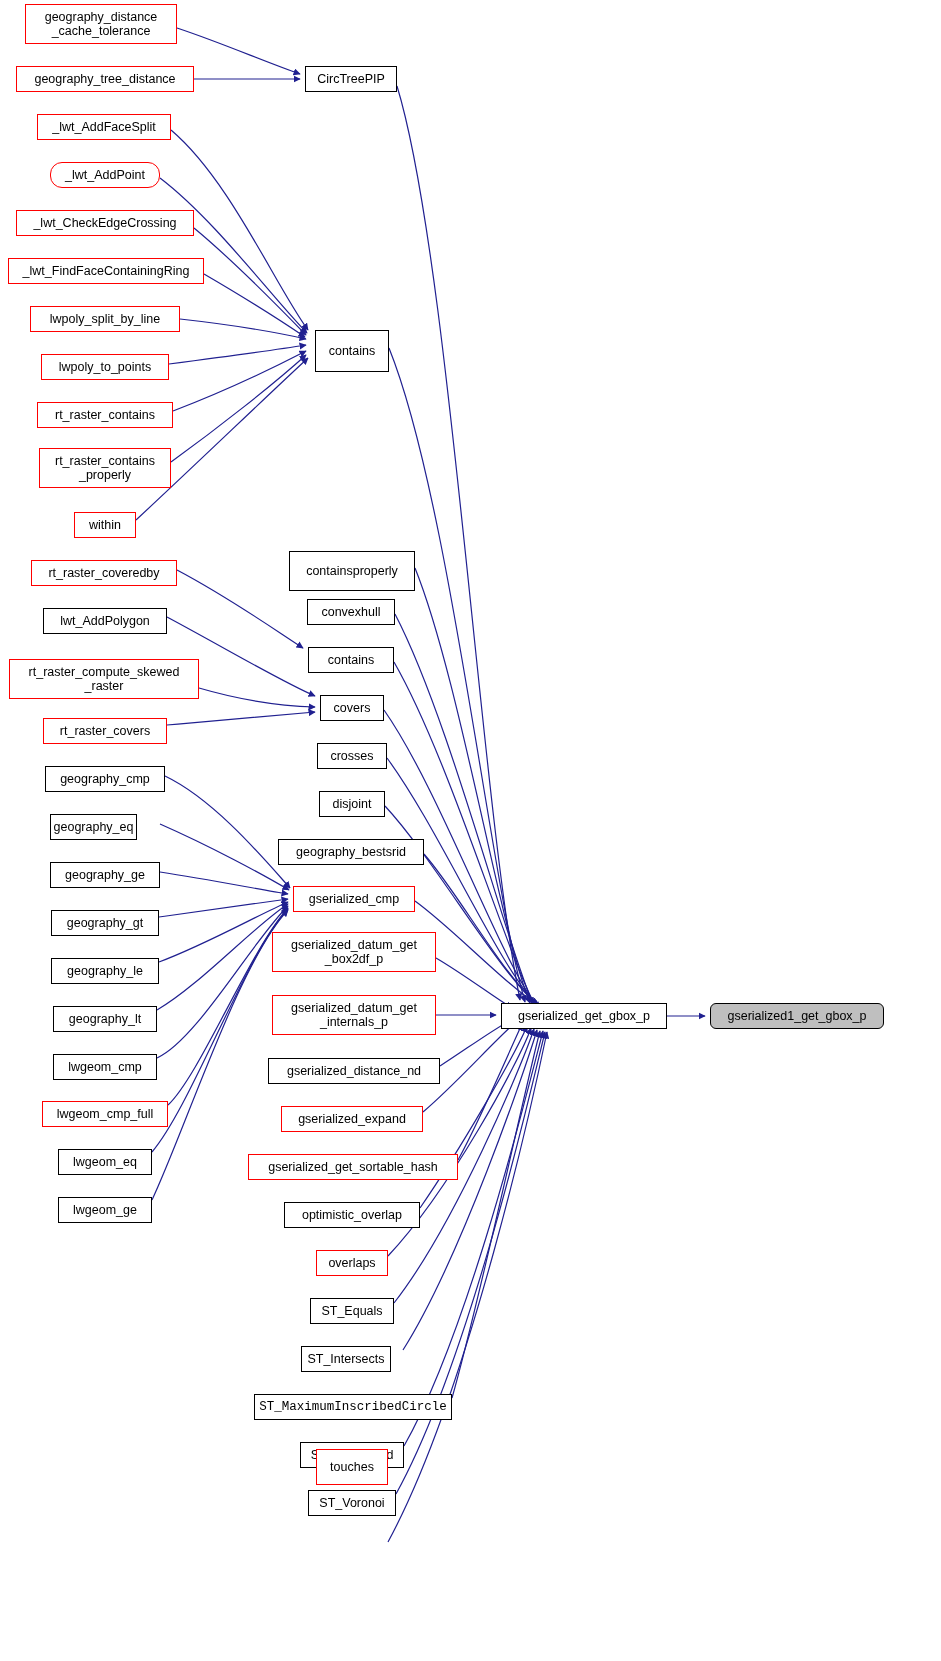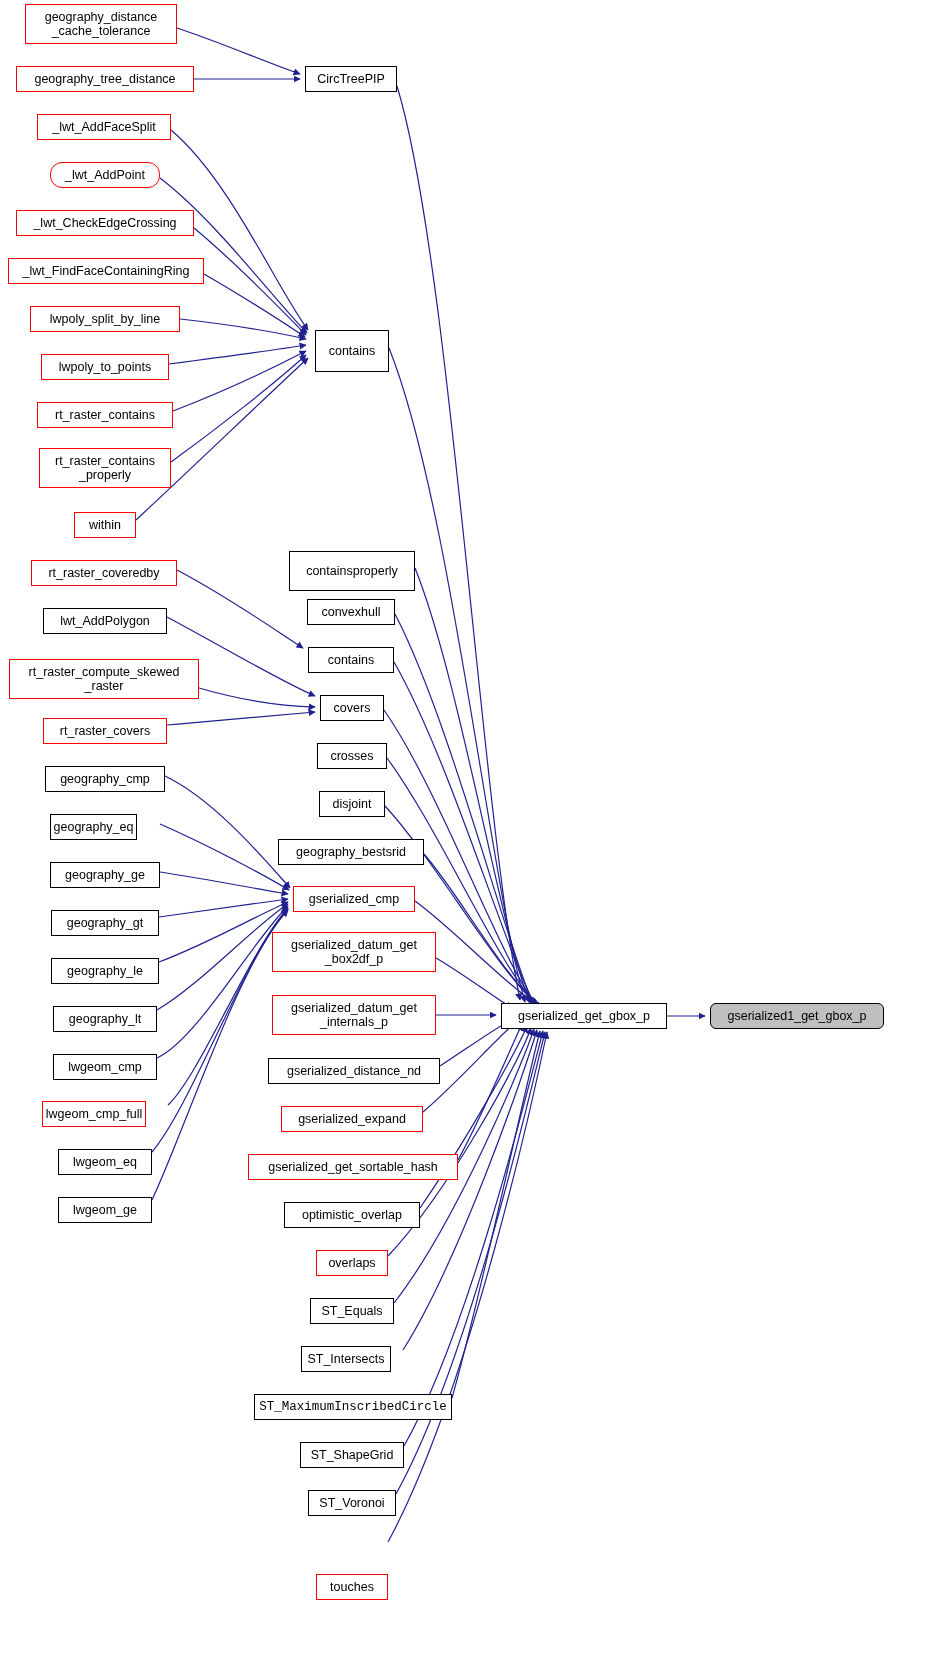--- a/index.html
+++ b/index.html
@@ -145,27 +145,27 @@
       <div class="node red" style="left: 272px; top: 932px; width: 164px; height: 40px;">gserialized_datum_get
 _box2df_p</div>
       <div class="node" style="left: 51px; top: 958px; width: 108px; height: 26px;">geography_le</div>
       <div class="node red" style="left: 272px; top: 995px; width: 164px; height: 40px;">gserialized_datum_get
 _internals_p</div>
       <div class="node" style="left: 53px; top: 1006px; width: 104px; height: 26px;">geography_lt</div>
       <div class="node" style="left: 501px; top: 1003px; width: 166px; height: 26px;">gserialized_get_gbox_p</div>
       <div class="node filled" style="left: 710px; top: 1003px; width: 174px; height: 26px;">gserialized1_get_gbox_p</div>
       <div class="node" style="left: 53px; top: 1054px; width: 104px; height: 26px;">lwgeom_cmp</div>
       <div class="node" style="left: 268px; top: 1058px; width: 172px; height: 26px;">gserialized_distance_nd</div>
-      <div class="node red" style="left: 42px; top: 1101px; width: 104px; height: 26px;">lwgeom_cmp_full</div>
+      <div class="node red" style="left: 42px; top: 1101px; width: 126px; height: 26px;">lwgeom_cmp_full</div>
       <div class="node red" style="left: 281px; top: 1106px; width: 142px; height: 26px;">gserialized_expand</div>
       <div class="node" style="left: 58px; top: 1149px; width: 94px; height: 26px;">lwgeom_eq</div>
       <div class="node red" style="left: 248px; top: 1154px; width: 210px; height: 26px;">gserialized_get_sortable_hash</div>
       <div class="node" style="left: 58px; top: 1197px; width: 94px; height: 26px;">lwgeom_ge</div>
       <div class="node" style="left: 284px; top: 1202px; width: 136px; height: 26px;">optimistic_overlap</div>
       <div class="node red" style="left: 316px; top: 1250px; width: 72px; height: 26px;">overlaps</div>
       <div class="node" style="left: 310px; top: 1298px; width: 84px; height: 26px;">ST_Equals</div>
       <div class="node" style="left: 301px; top: 1346px; width: 90px; height: 26px;">ST_Intersects</div>
       <div class="node" style="left: 254px; top: 1394px; width: 198px; height: 26px; font-family: Liberation Mono, monospace;">ST_MaximumInscribedCircle</div>
       <div class="node" style="left: 300px; top: 1442px; width: 104px; height: 26px;">ST_ShapeGrid</div>
       <div class="node" style="left: 308px; top: 1490px; width: 88px; height: 26px;">ST_Voronoi</div>
-      <div class="node red" style="left: 316px; top: 1574px; width: 72px; height: 26px;">touches</div>
+      <div class="node red" style="left: 316px; top: 1449px; width: 72px; height: 36px;">touches</div>
     </div>
 </div>
 
 </body></html>

